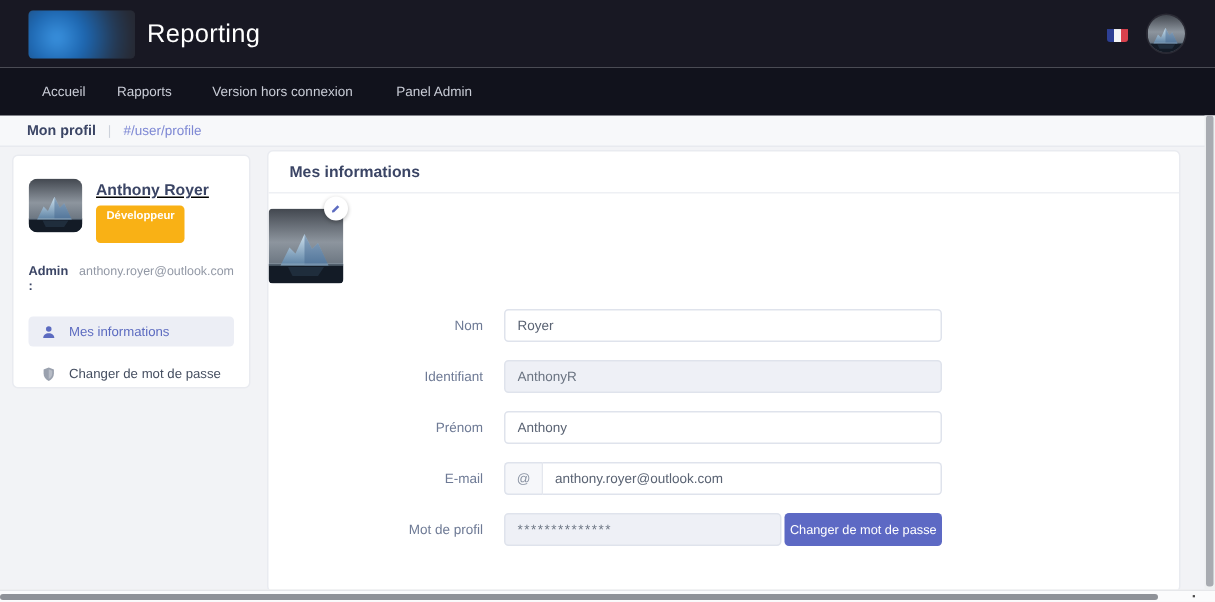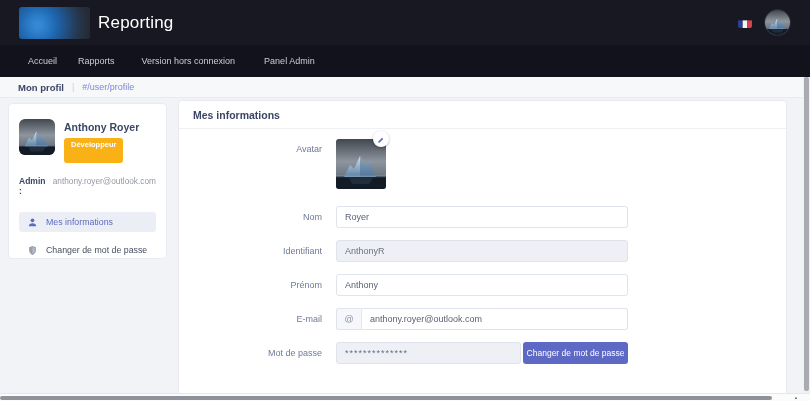--- a/index.html
+++ b/index.html
@@ -32,21 +32,21 @@
   .bc-path{color:#7e88d4;font-size:9px;text-decoration:none;cursor:pointer;}
 
   
   .content{position:absolute;top:98px;left:0;right:0;bottom:0;}
 
   
   .profile-card{position:absolute;left:8px;top:5px;width:159px;height:156px;background:#fff;
        border:1px solid #e9ebf0;border-radius:4px;box-sizing:border-box;padding:15px 10px 0;}
   .pc-top{display:flex;}
   .pc-avatar{width:36px;height:36px;border-radius:6px;overflow:hidden;flex:0 0 auto;}
-  .pc-id{margin-left:9px;padding-top:2px;}
+  .pc-id{margin-left:9px;padding-top:2px;text-decoration:underline;}
   .pc-name{font-size:10.5px;font-weight:bold;color:#3b4565;}
   .pc-badge{display:inline-block;margin-top:4px;background:#f9b115;color:#fff;font-size:7.5px;
        padding:2px 7px 14px;border-radius:3px;font-weight:bold;}
   .pc-email{margin-top:13px;font-size:8.5px;display:flex;align-items:baseline;}
   .pc-email-label{color:#3b4565;font-weight:bold;}
   .pc-email-value{color:#9298a5;margin-left:7px;font-size:8.3px;}
   .pc-menu{margin-top:16px;}
   .pc-item{display:flex;align-items:center;height:20px;border-radius:3px;padding:0 8px;
        font-size:8.8px;color:#454e60;cursor:pointer;margin-bottom:8px;}
   .pc-item.active{background:#eceef5;color:#5c6bc0;}
@@ -192,21 +192,20 @@
     </div>
   </div>
 
   <div class="form-card">
     <div class="fc-header">
       <span class="fc-title">Mes informations</span>
     </div>
     <div class="fc-body">
 
       <div class="frow avatar-row">
-        <div class="flabel">Avatar</div>
         <div class="fcontrol">
           <div class="favatar">
             <div class="favatar-img iceberg-slot"><svg width="100%" height="100%" viewBox="0 0 50 50" preserveAspectRatio="none">
                   <defs>
                     <linearGradient id="ice2s" x1="0" y1="0" x2="0" y2="1">
                       <stop offset="0" stop-color="#42474f"></stop>
                       <stop offset="0.45" stop-color="#8d959e"></stop>
                       <stop offset="0.72" stop-color="#6f7984"></stop>
                     </linearGradient>
                     <linearGradient id="ice2i" x1="0" y1="0" x2="0" y2="1">
@@ -255,21 +254,21 @@
 
       <div class="frow">
         <div class="flabel">E-mail</div>
         <div class="input-group">
           <span class="ig-prefix">@</span>
           <input class="finput ig-input" value="anthony.royer@outlook.com" style="">
         </div>
       </div>
 
       <div class="frow">
-        <div class="flabel">Mot de passe</div>
+        <div class="flabel">Mot de profil</div>
         <div class="pw-group">
           <input class="finput disabled pw-input" disabled="" value="**************" style="">
           <button class="pw-btn">Changer de mot de passe</button>
         </div>
       </div>
 
     </div>
   </div>
 </div>
 

